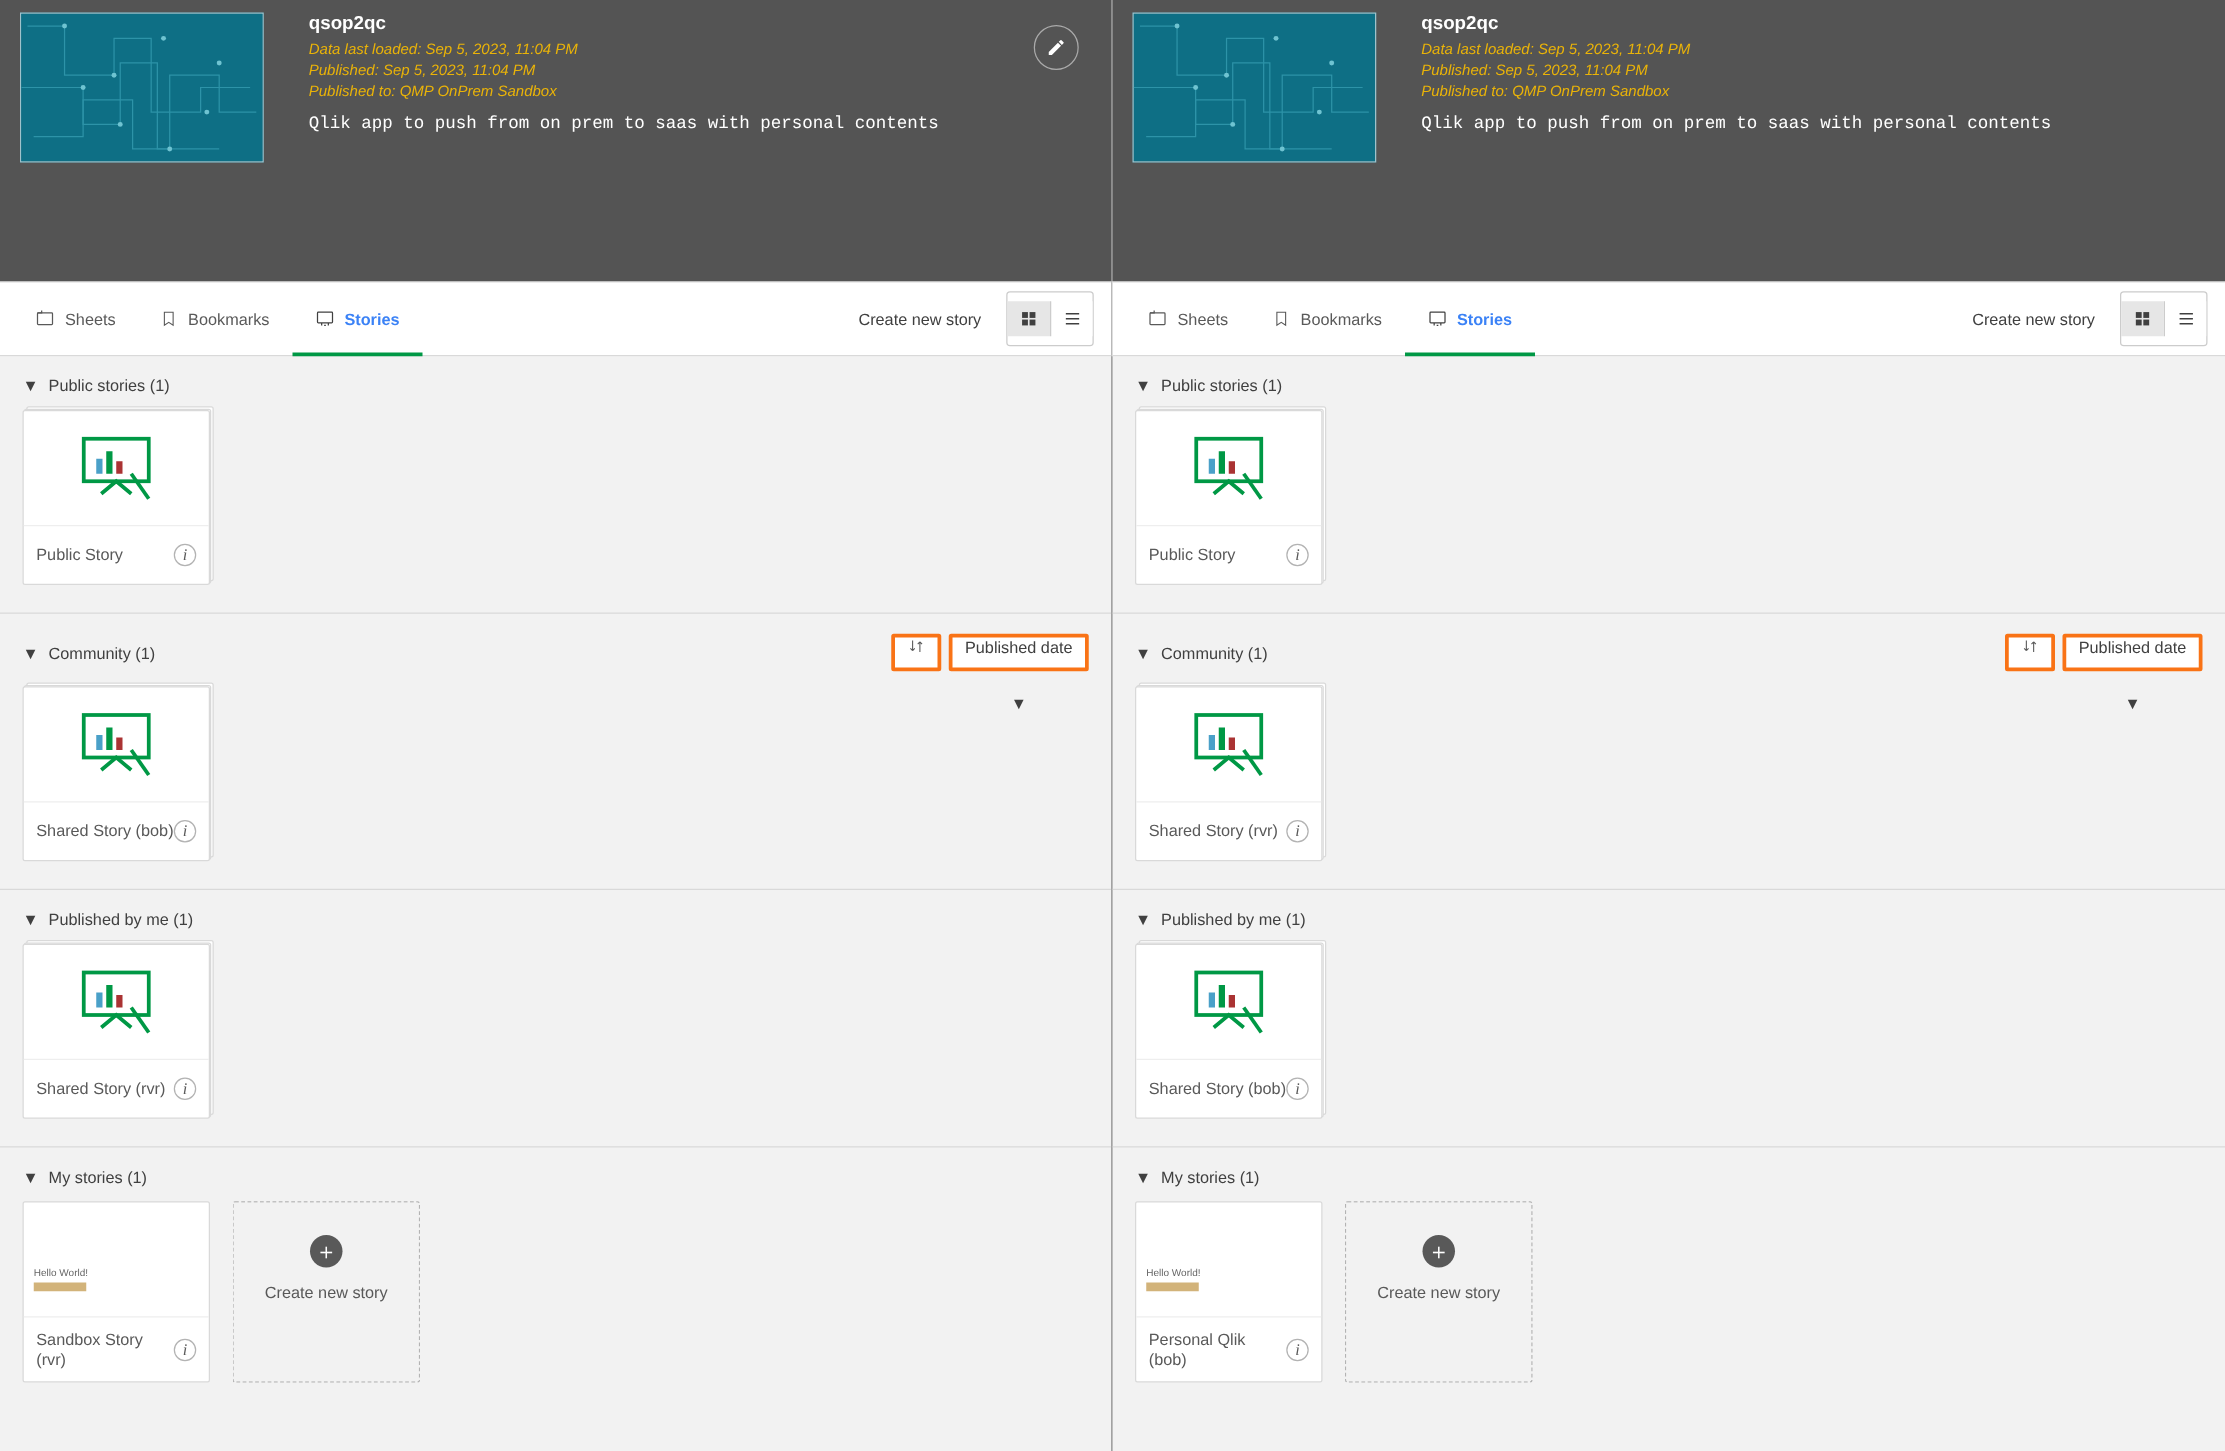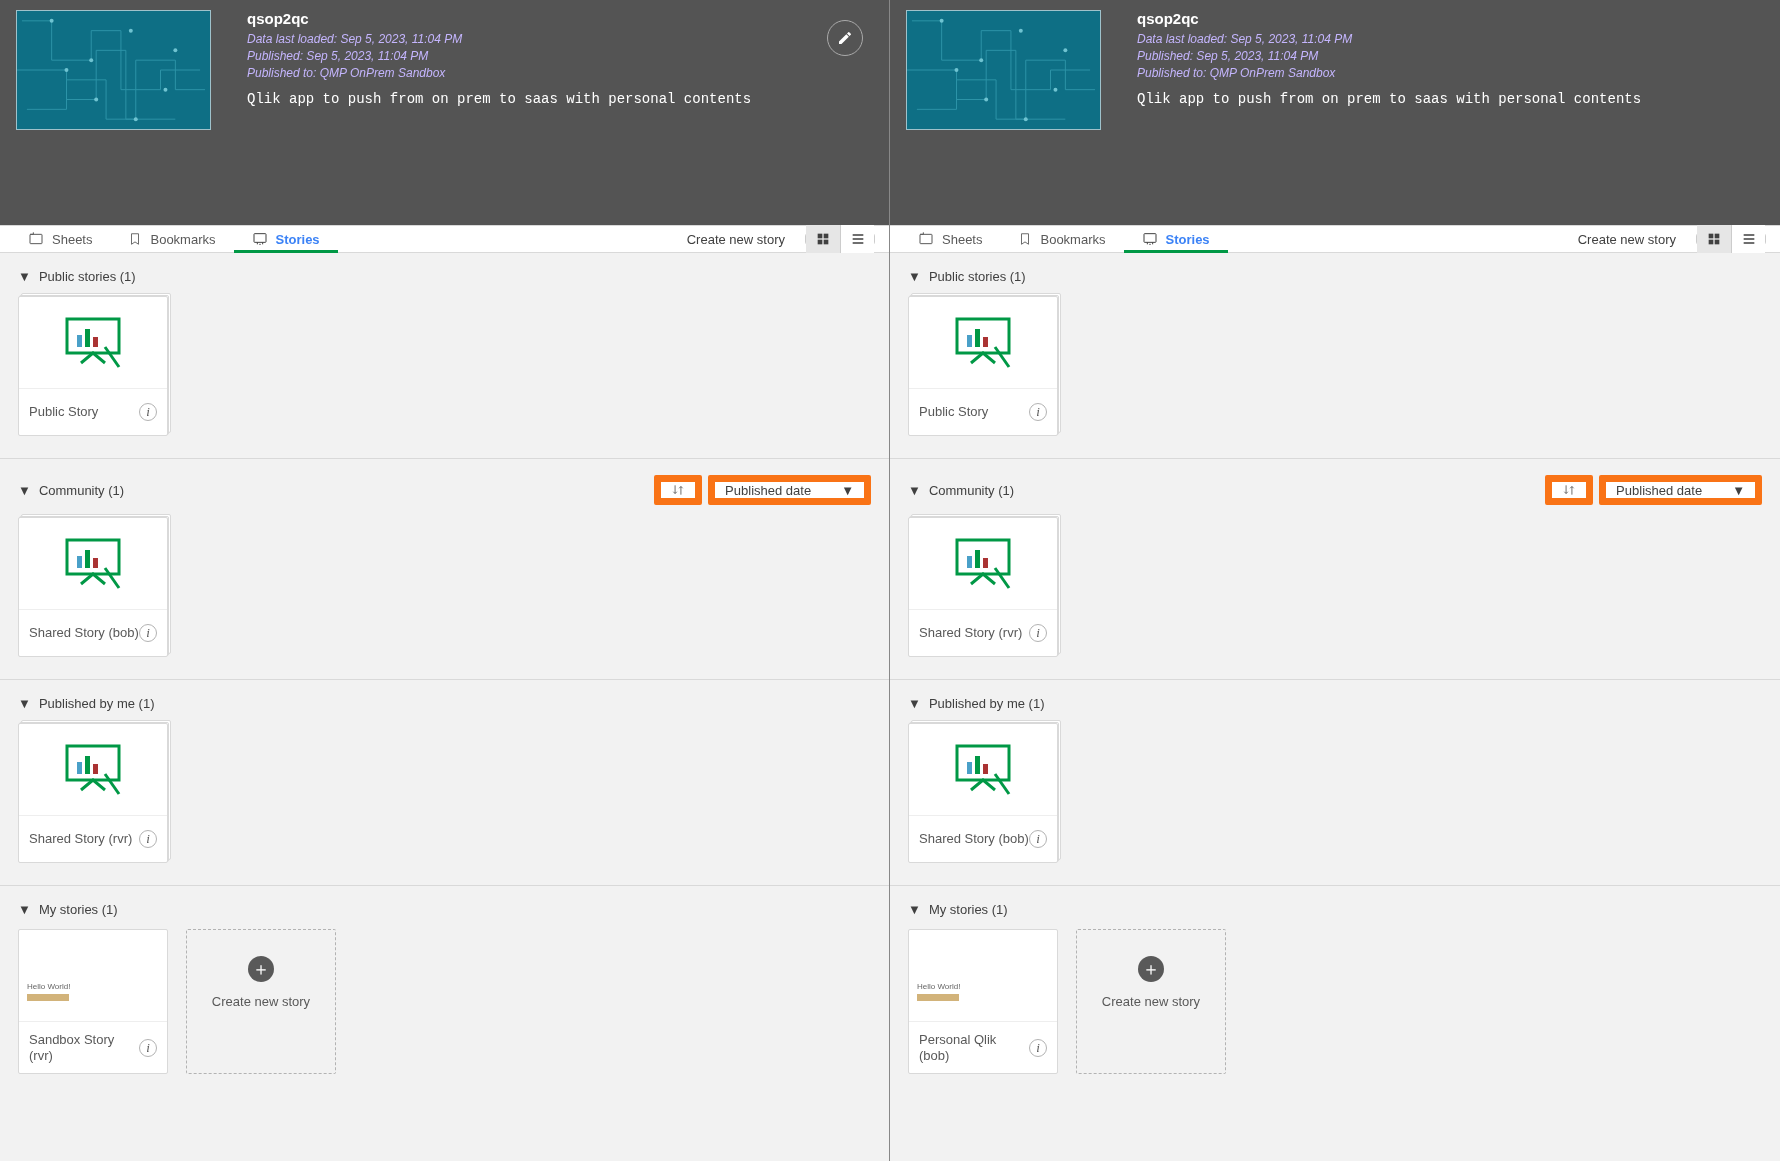--- a/index.html
+++ b/index.html
@@ -28,37 +28,37 @@
   .thumb {
     width: 195px; height: 120px;
     border: 1px solid rgba(255,255,255,0.6);
     background: #10687e;
     position: relative;
     flex: none;
   }
   .thumb svg { position:absolute; top:0; left:0; width:100%; height:100%; }
   .meta { margin-left: 20px; }
   .meta h2 { font-size: 15px; font-weight: 700; margin-bottom: 4px; }
-  .meta .it { font-style: italic; font-size: 12px; color: #c4b5fd; line-height: 1.4; }
+  .meta .it { font-style: italic; font-size: 12px; color: #eab308; line-height: 1.4; }
   .meta .desc { margin-top: 10px; font-size: 14px; color:#fff;font-family:Liberation Mono, monospace; }
   .edit-btn {
     position: absolute; top: 20px; right: 26px;
     width: 36px; height: 36px; border-radius: 50%;
     background: #545454; border:1px solid #aaa;
     display:flex; align-items:center; justify-content:center;
     cursor:pointer;
   }
   
   
   .tabs {
     background: #fff;
     border-top: 1px solid #d9d9d9;
     border-bottom: 1px solid #d9d9d9;
     display: flex; align-items: stretch;
-    height: 28px;
+    height: 60px;
     padding: 0 10px;
   }
   .tabs .tab {
     display:flex; align-items:center; gap:8px;
     padding: 0 18px; font-size:13px; color:#595959;
     cursor:pointer; position:relative;
   }
   .tabs .tab.active { color:#3b82f6;font-weight:bold; }
   .tabs .tab.active::after {
     content:""; position:absolute; left:0; right:0; bottom:-1px;
@@ -72,22 +72,22 @@
   .view-toggle button.on { background:#e6e6e6; }
   .view-toggle svg { width:16px; height:16px; }
 
   
   .content { flex:1; overflow:auto; }
   .section { border-bottom:1px solid #d9d9d9; padding: 16px 18px 22px; }
   .sec-head { display:flex; align-items:center; margin-bottom:12px; }
   .sec-head .tri { margin-right:8px; }
   .sec-head .right { margin-left:auto; display:flex; gap:6px; }
   .sort-btn, .sort-field {
-    border:7px solid #f97316; background:#fff; height:30px; display:flex; align-items:center;
-    padding:0 10px; font-size:13px; cursor:pointer; border-radius:2px;
+    border:3px solid #f97316; background:#fff; height:30px; display:flex; align-items:center;
+    padding:0 10px; font-size:13px; cursor:pointer; border-radius:2px;flex-direction:column;
   }
   .sort-field { gap:30px; }
 
   .cards { display:flex; gap:18px; flex-wrap:wrap; }
   .card {
     width: 150px; background:#fff; border:1px solid #d9d9d9; border-radius:2px;
     position:relative; cursor:pointer;
   }
   .card.stack::before, .card.stack::after {
     content:""; position:absolute; background:#fff; border:1px solid #d9d9d9; border-radius:2px;

